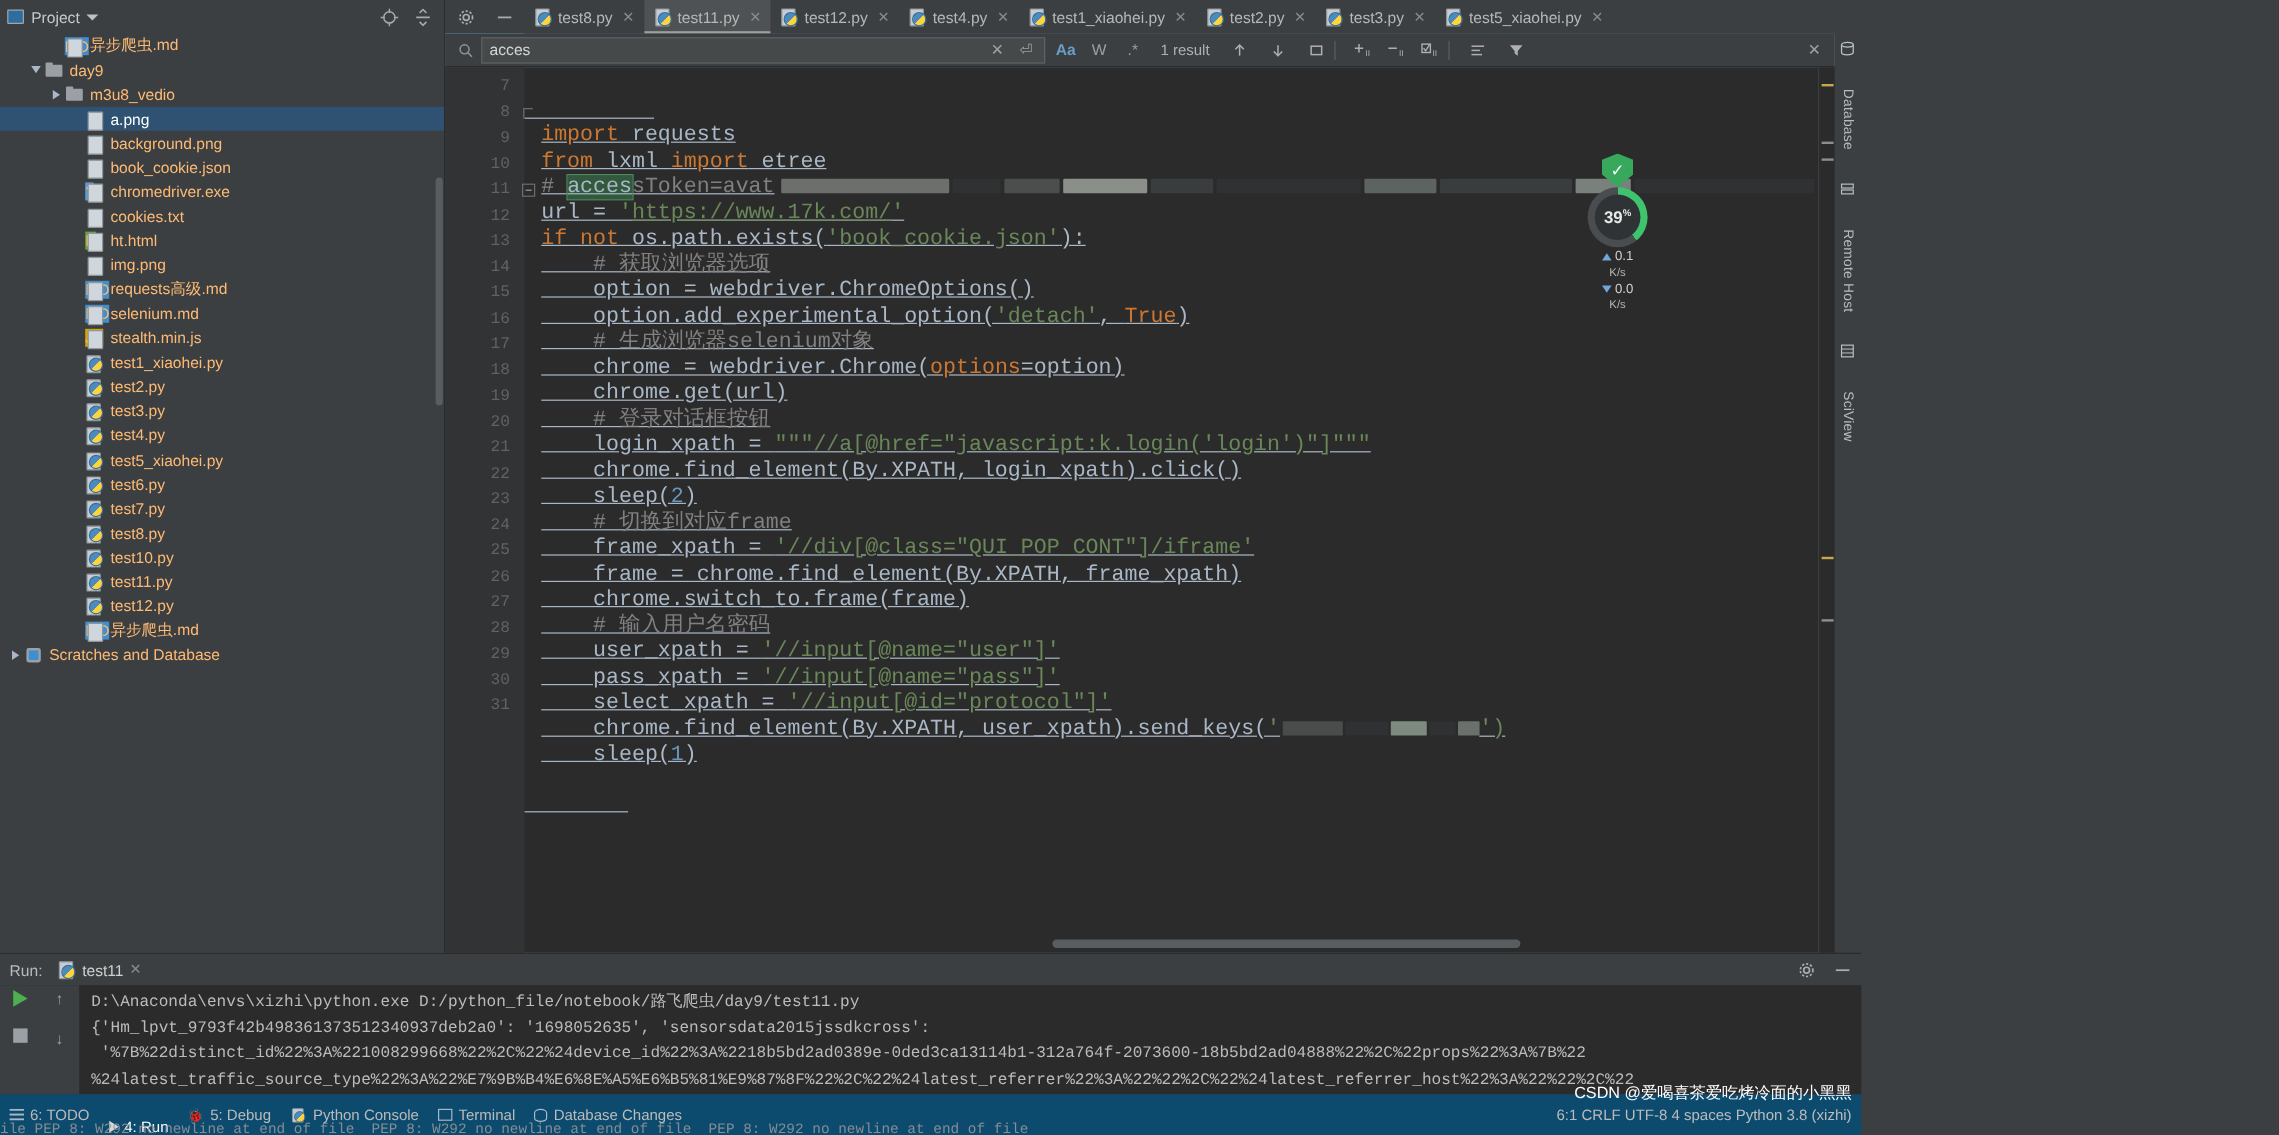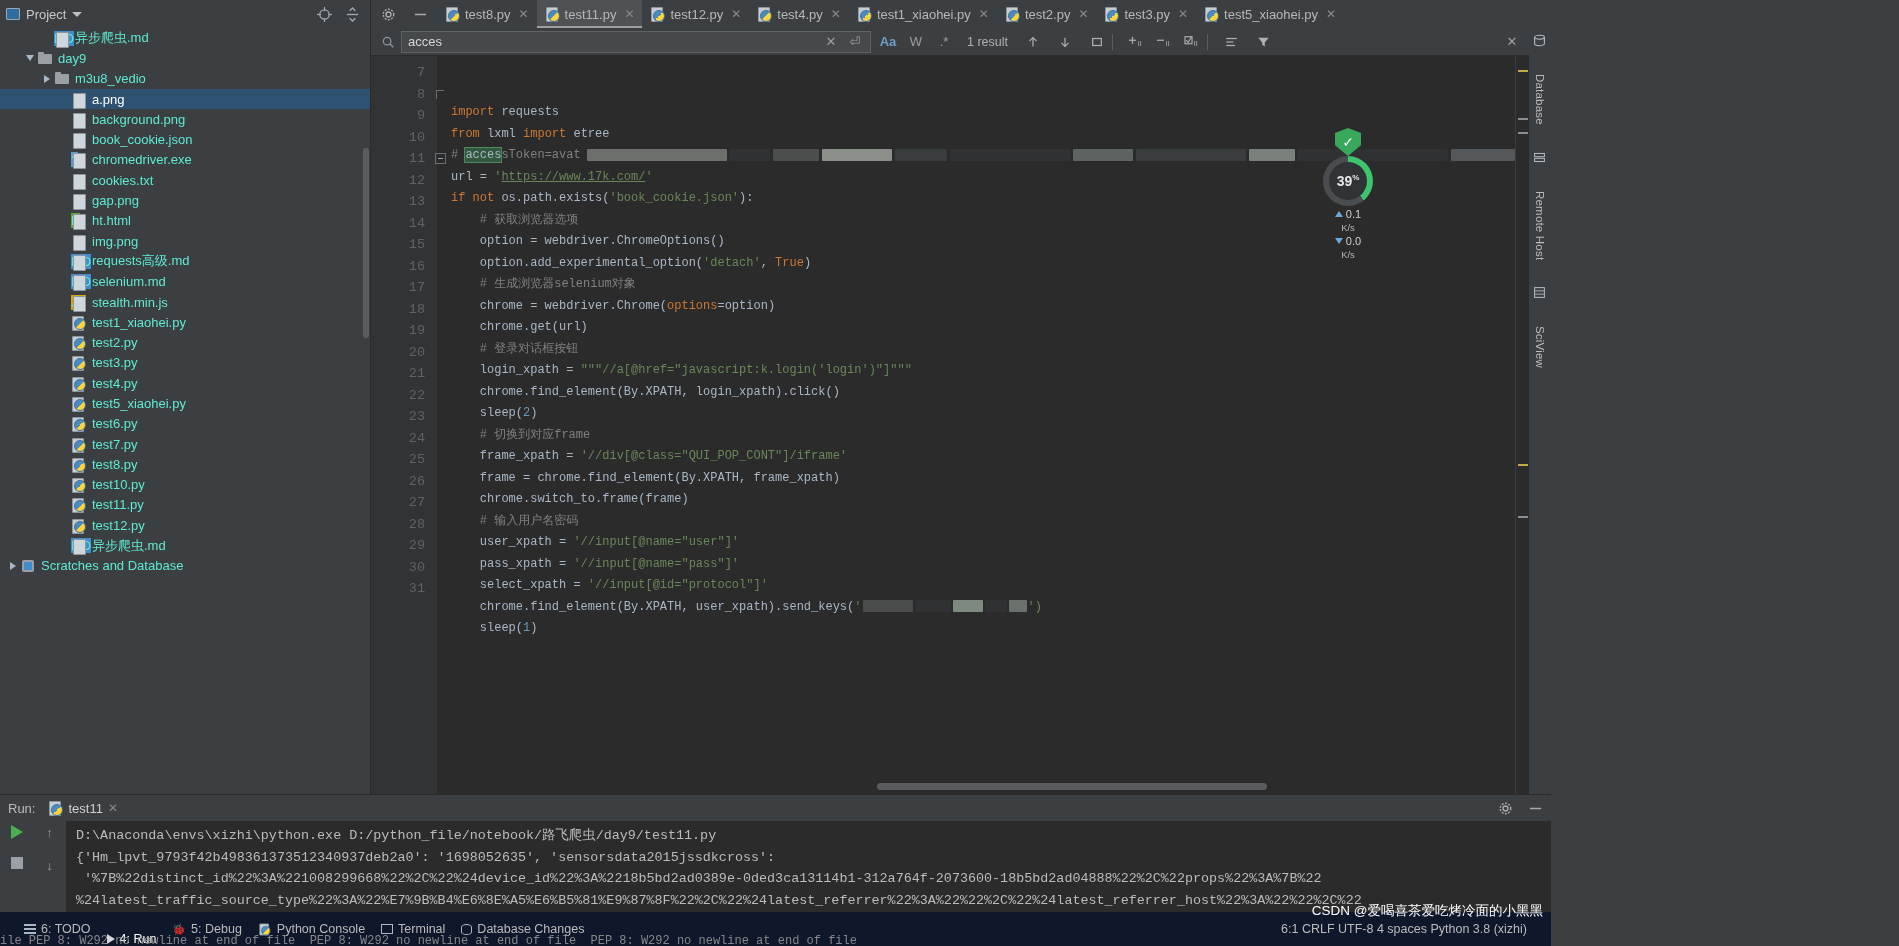--- a/index.html
+++ b/index.html
@@ -61,21 +61,21 @@
   .body { flex: 1; display: flex; min-height: 0; }
 
   
   .sidebar {
     width: 371px; flex: 0 0 371px; background: #3c3f41; position: relative;
     overflow: hidden; border-right: 1px solid #2b2b2b;
   }
   .tree { padding-top: 0px; }
   .trow {
     display: flex; align-items: center; height: 20.3px; font-size: 13px;
-    color: #5eead4; white-space: nowrap; padding-right: 6px;
+    color: #fdba74; white-space: nowrap; padding-right: 6px;
   }
   .trow.sel { background: #2f5272; color: #ffffff; }
   .arrow { width: 14px; flex:0 0 14px; display:flex; align-items:center; justify-content:center; }
   .arrow i {
     width:0;height:0;border-top:4px solid transparent;border-bottom:4px solid transparent;border-left:6px solid #a9b7c6;display:block;
   }
   .arrow.open i {
     border-left:4px solid transparent;border-right:4px solid transparent;border-top:6px solid #a9b7c6;border-bottom:none;
   }
   .fi { width: 16px; flex:0 0 16px; height:15px; margin-right:5px; position:relative; }
@@ -125,22 +125,22 @@
     font-family: "Liberation Mono", monospace; font-size: 13.5px; text-align: right;
     padding-top: 6px;
   }
   .gline { height: 21.5px; line-height: 21.5px; padding-right: 12px; position:relative; }
   .fold { position:absolute; right:-9px; top:5px; width:11px;height:11px; }
   .fold.minus { border:1px solid #6b6e70; }
   .fold.minus::after{content:"";position:absolute;left:2px;top:4px;width:5px;height:1px;background:#9aa0a6;}
   .fold.corner::before{content:"";position:absolute;left:1px;top:1px;width:7px;height:8px;border-left:1px solid #6b6e70;border-top:1px solid #6b6e70;}
 
   .code {
-    flex: 1; padding-top: 18px; font-family: "Liberation Mono", monospace; font-size: 12px;
-    color: #a9b7c6; position: relative; overflow: hidden; white-space: pre;
+    flex: 1; padding-top: 7px; font-family: "Liberation Mono", monospace; font-size: 18px;
+    color: #a9b7c6; position: relative; overflow: hidden; white-space: pre; text-decoration: underline;
   }
   .cline { height: 21.5px; line-height: 21.5px; padding-left: 14px; }
   .kw { color: #cc7832; }
   .str { color: #6a8759; }
   .num { color: #6897bb; }
   .cmt { color: #808080; }
   .param { color: #cc7832; }
   .link { color: #6a8759; text-decoration: underline; }
   .hl { background: #32593d; outline: 1px solid #4f8a5e; }
   .redact { display:inline-block; height:12px; vertical-align:middle; border-radius:1px; }
@@ -199,21 +199,21 @@
   .play { width:0;height:0;border-top:7px solid transparent;border-bottom:7px solid transparent;border-left:12px solid #4caf50;}
   .stopsq { width:12px;height:12px;background:#9aa0a6; }
   .arrw { color:#9aa0a6; font-size:13px; }
   .console {
     flex:1; font-family:"Liberation Mono", monospace; font-size:13.4px; color:#bbbbbb;
     padding:4px 0 0 10px; overflow:hidden; white-space:pre;
   }
   .cons-line { height:21.5px; line-height:21.5px; }
 
   
-  .statusbar { flex:0 0 24px; background:#0f172a; display:flex; padding:0 24px; gap:16px; font-size:12.5px; color:#bbbbbb;}
+  .statusbar { flex:0 0 24px; background:#0c4a6e; display:flex; padding:0 8px; gap:16px; font-size:12.5px; color:#bbbbbb;}
   .sb-item { display:flex; align-items:center; gap:5px; }
   .sb-item.active { color:#ffffff;margin-top:20px; }
   .sb-right { margin-left:auto; display:flex; gap:16px; align-items:center; }
   .grid-ic { width:12px;height:10px;background:
      linear-gradient(#a9b7c6 0 2px,transparent 2px 4px) 0 0/12px 4px repeat-y; }
   .greenplay { width:0;height:0;border-top:5px solid transparent;border-bottom:5px solid transparent;border-left:8px solid #d6d6d6;}
   .term-ic{width:12px;height:10px;border:1px solid #a9b7c6;}
   .db-ic{width:11px;height:11px;border:1px solid #a9b7c6;border-radius:50% / 28%;}
 
   
@@ -365,26 +365,20 @@
             <span style="width:57px;flex:0 0 57px"></span>
             <span class="arrow"></span>
             <span class="fi doc exe"></span>
             <span>chromedriver.exe</span>
           </div>
           <div class="trow">
             <span style="width:57px;flex:0 0 57px"></span>
             <span class="arrow"></span>
             <span class="fi doc txt"></span>
             <span>cookies.txt</span>
-          </div>
-          <div class="trow">
-            <span style="width:57px;flex:0 0 57px"></span>
-            <span class="arrow"></span>
-            <span class="fi doc png"></span>
-            <span>gap.png</span>
           </div>
           <div class="trow">
             <span style="width:57px;flex:0 0 57px"></span>
             <span class="arrow"></span>
             <span class="fi doc html"></span>
             <span>ht.html</span>
           </div>
           <div class="trow">
             <span style="width:57px;flex:0 0 57px"></span>
             <span class="arrow"></span>

